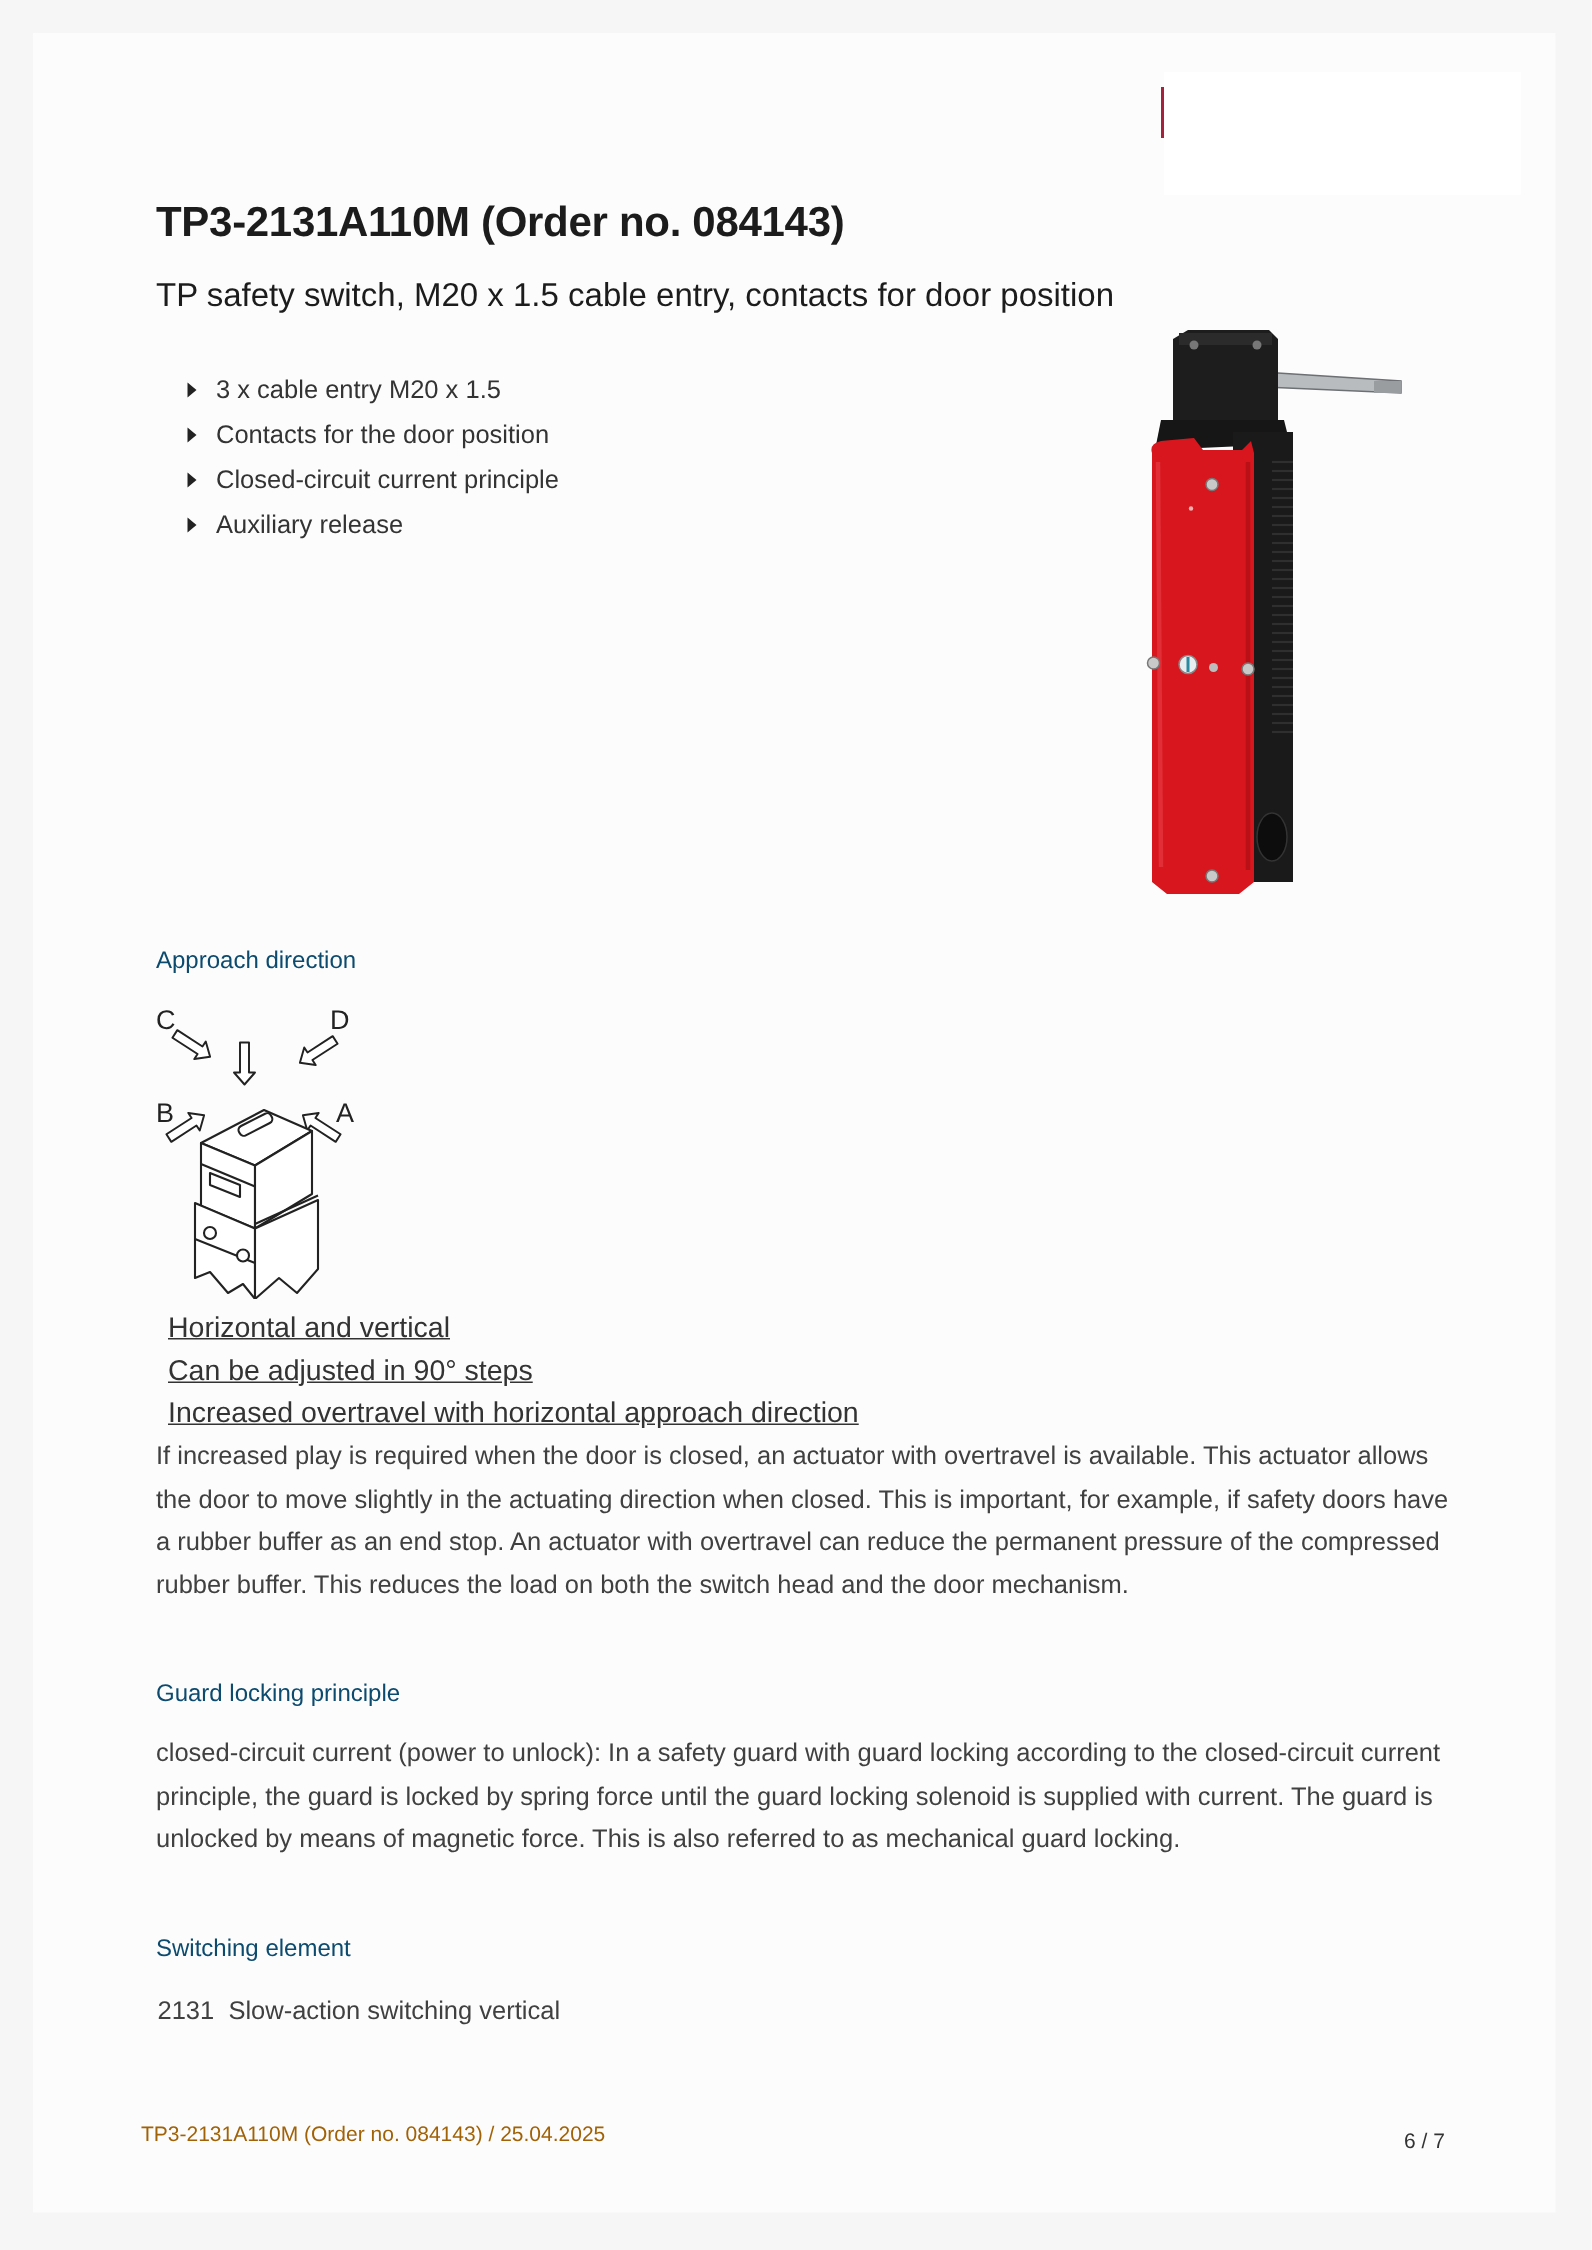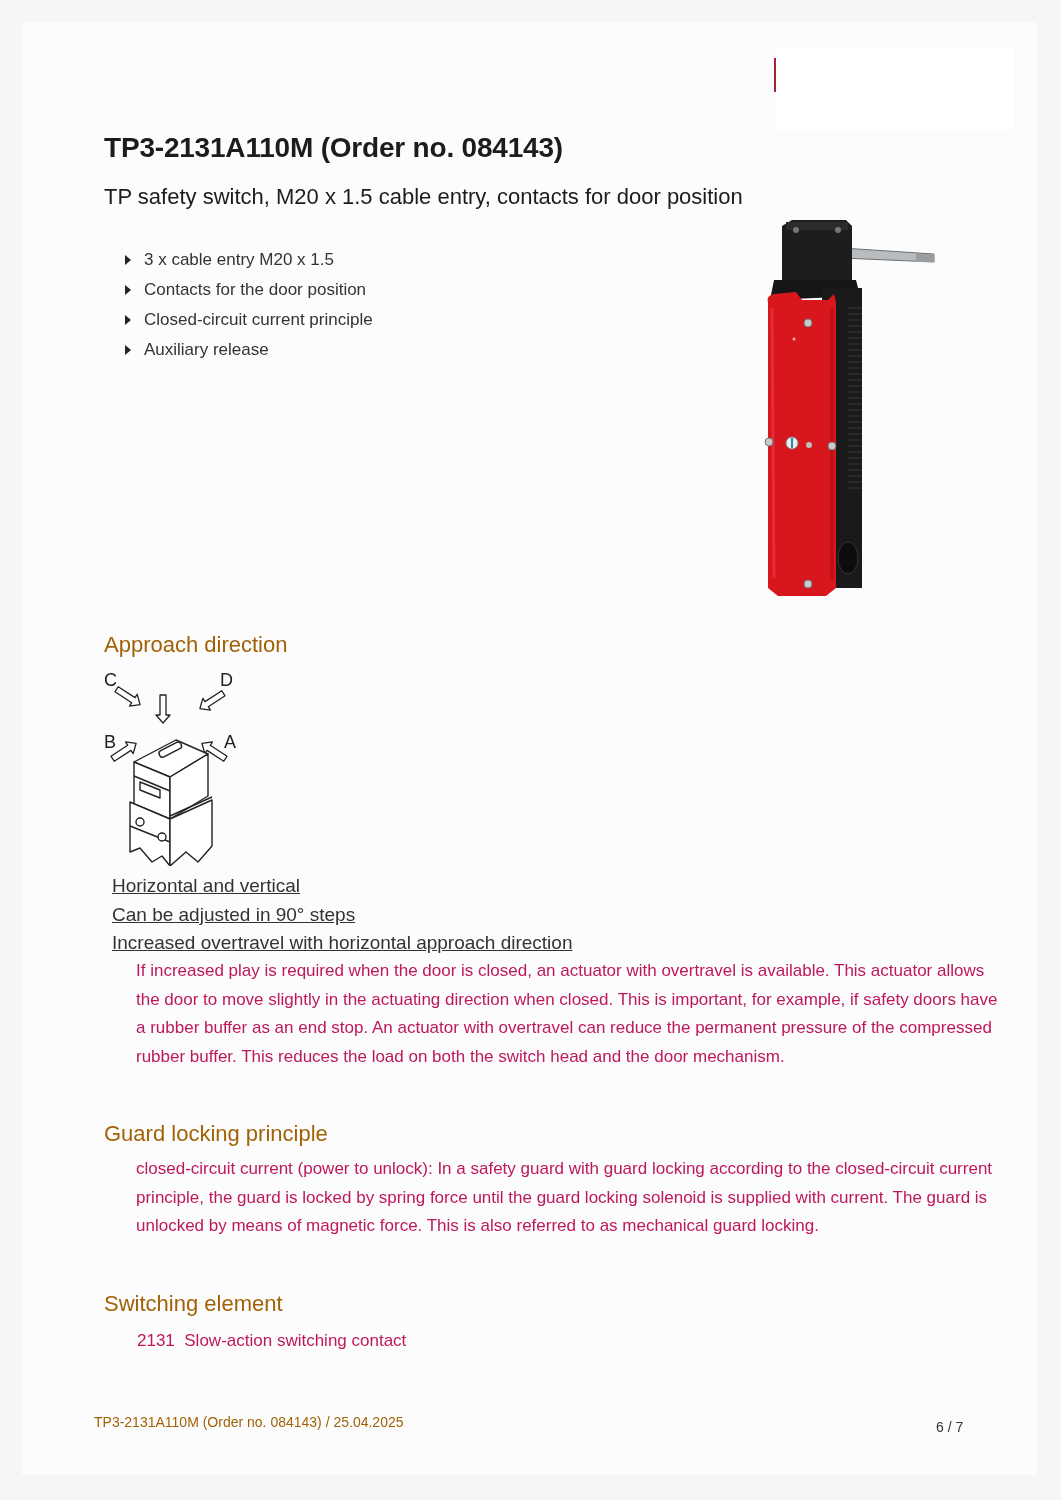--- a/index.html
+++ b/index.html
@@ -38,27 +38,27 @@
     .features li {
       height: 30px; line-height: 28px; font-size: 17px; color: #333;
       display: flex; align-items: center; white-space: nowrap;
     }
     .bullet {
       display: inline-block; width: 0; height: 0;
       border-top: 5px solid transparent; border-bottom: 5px solid transparent;
       border-left: 6px solid #222; margin-right: 13px;
     }
     .product-img { position: absolute; left: 756px; top: 218px; width: 184px; height: 384px; }
-    .h2 { position: absolute; left: 104px; font-size: 22px; color: #a16207; white-space: nowrap; }
+    .h2 { position: absolute; left: 104px; font-size: 16px; color: #0c4a6e; white-space: nowrap; }
     .diagram { position: absolute; left: 100px; top: 666px; width: 150px; height: 200px; }
     .lines { position: absolute; left: 112px; top: 873px; font-size: 19px; color: #333; text-decoration: underline; }
     .lines div { height: 28.6px; line-height: 26px; white-space: nowrap; }
     .para {
       position: absolute; left: 104px; width: 870px;
-      font-size: 17px; line-height: 28.6px; color: #be185d; margin-left: 32px;
+      font-size: 17px; line-height: 28.6px; color: #404040;
     }
     .footer-left {
       position: absolute; left: 94px; top: 1414px;
       font-size: 14px; color: #a16207; white-space: nowrap; text-align: center;
     }
     .footer-right {
       position: absolute; left: 936px; top: 1419px;
       font-size: 14px; color: #333; white-space: nowrap;
     }
   </style>
@@ -209,17 +209,17 @@
   <div>Can be adjusted in 90° steps</div>
   <div>Increased overtravel with horizontal approach direction</div>
 </div>
 <div class="para" style="top:957px;">If increased play is required when the door is closed, an actuator with overtravel is available. This actuator allows the door to move slightly in the actuating direction when closed. This is important, for example, if safety doors have a rubber buffer as an end stop. An actuator with overtravel can reduce the permanent pressure of the compressed rubber buffer. This reduces the load on both the switch head and the door mechanism.</div>
 
 <div class="h2" style="top:1121px;">Guard locking principle</div>
 <div class="para" style="top:1155px;">closed-circuit current (power to unlock): In a safety guard with guard locking according to the closed-circuit current principle, the guard is locked by spring force until the guard locking solenoid is supplied with current. The guard is unlocked by means of magnetic force. This is also referred to as mechanical guard locking.</div>
 
 <div class="h2" style="top:1291px;text-align:center;">Switching element</div>
 <div class="para" style="top:1327px; left:105px;">
-  <span>2131</span>&nbsp;&nbsp;<span>Slow-action switching contact</span>
+  <span>2131</span>&nbsp;&nbsp;<span>Slow-action switching vertical</span>
 </div>
 
 <div class="footer-left">TP3-2131A110M (Order no. 084143) / 25.04.2025</div>
 <div class="footer-right">6 / 7</div>
 
 </body></html>

